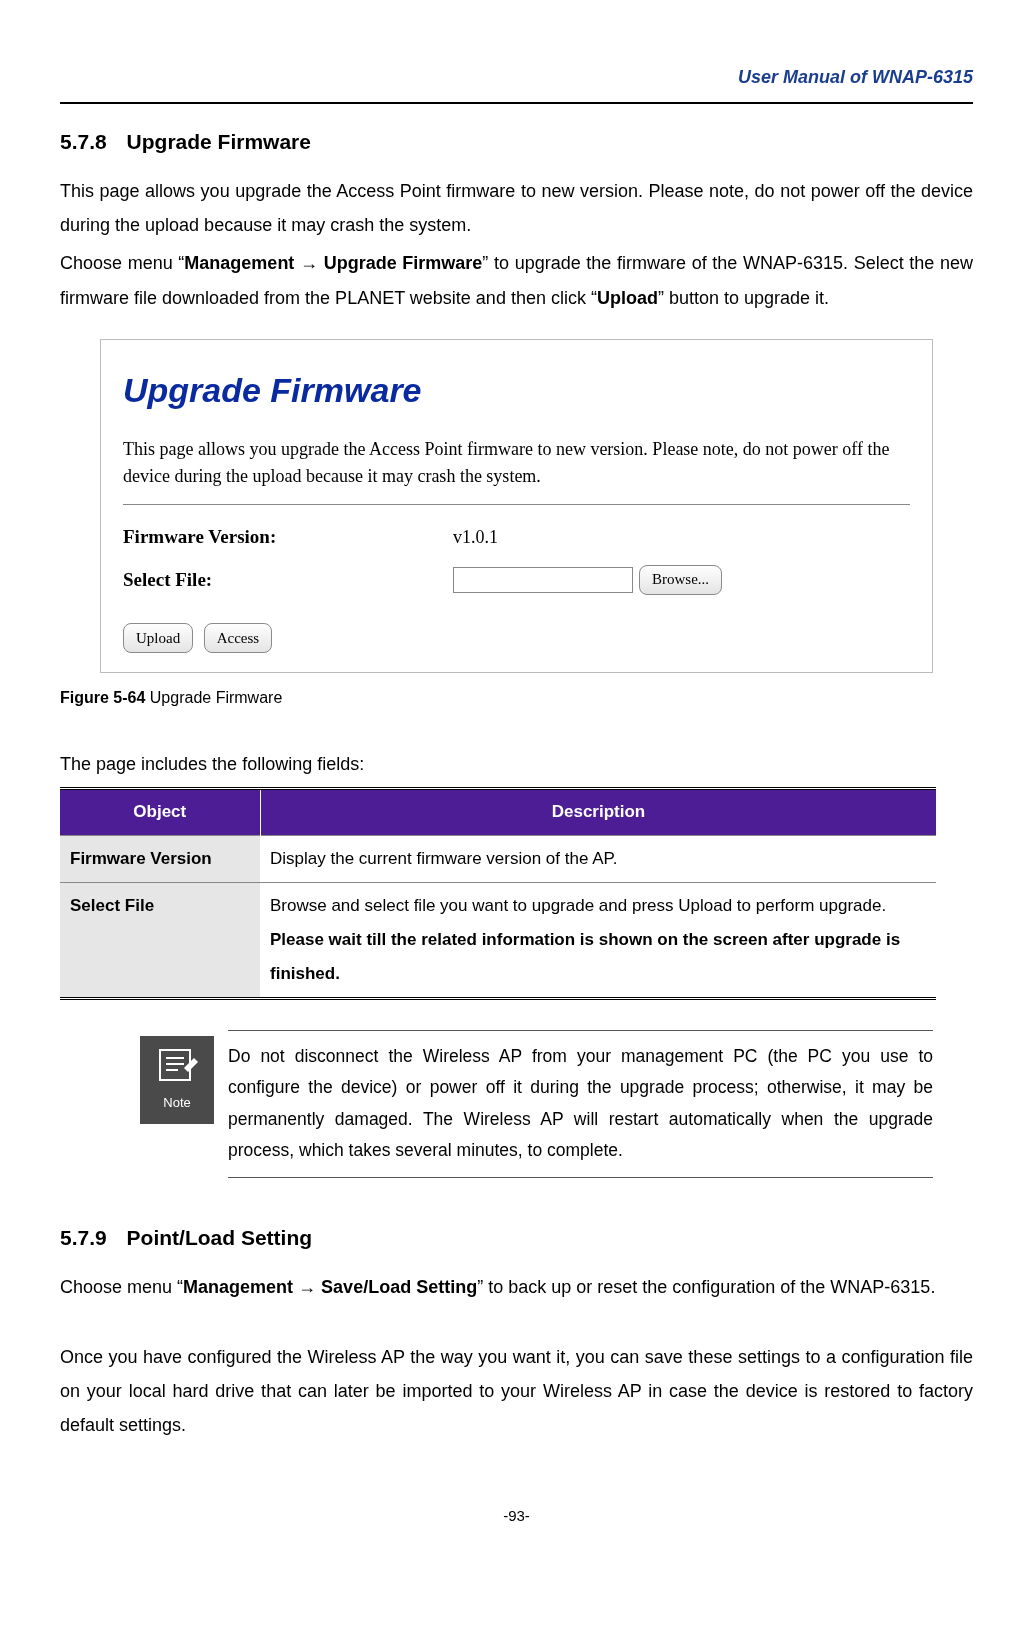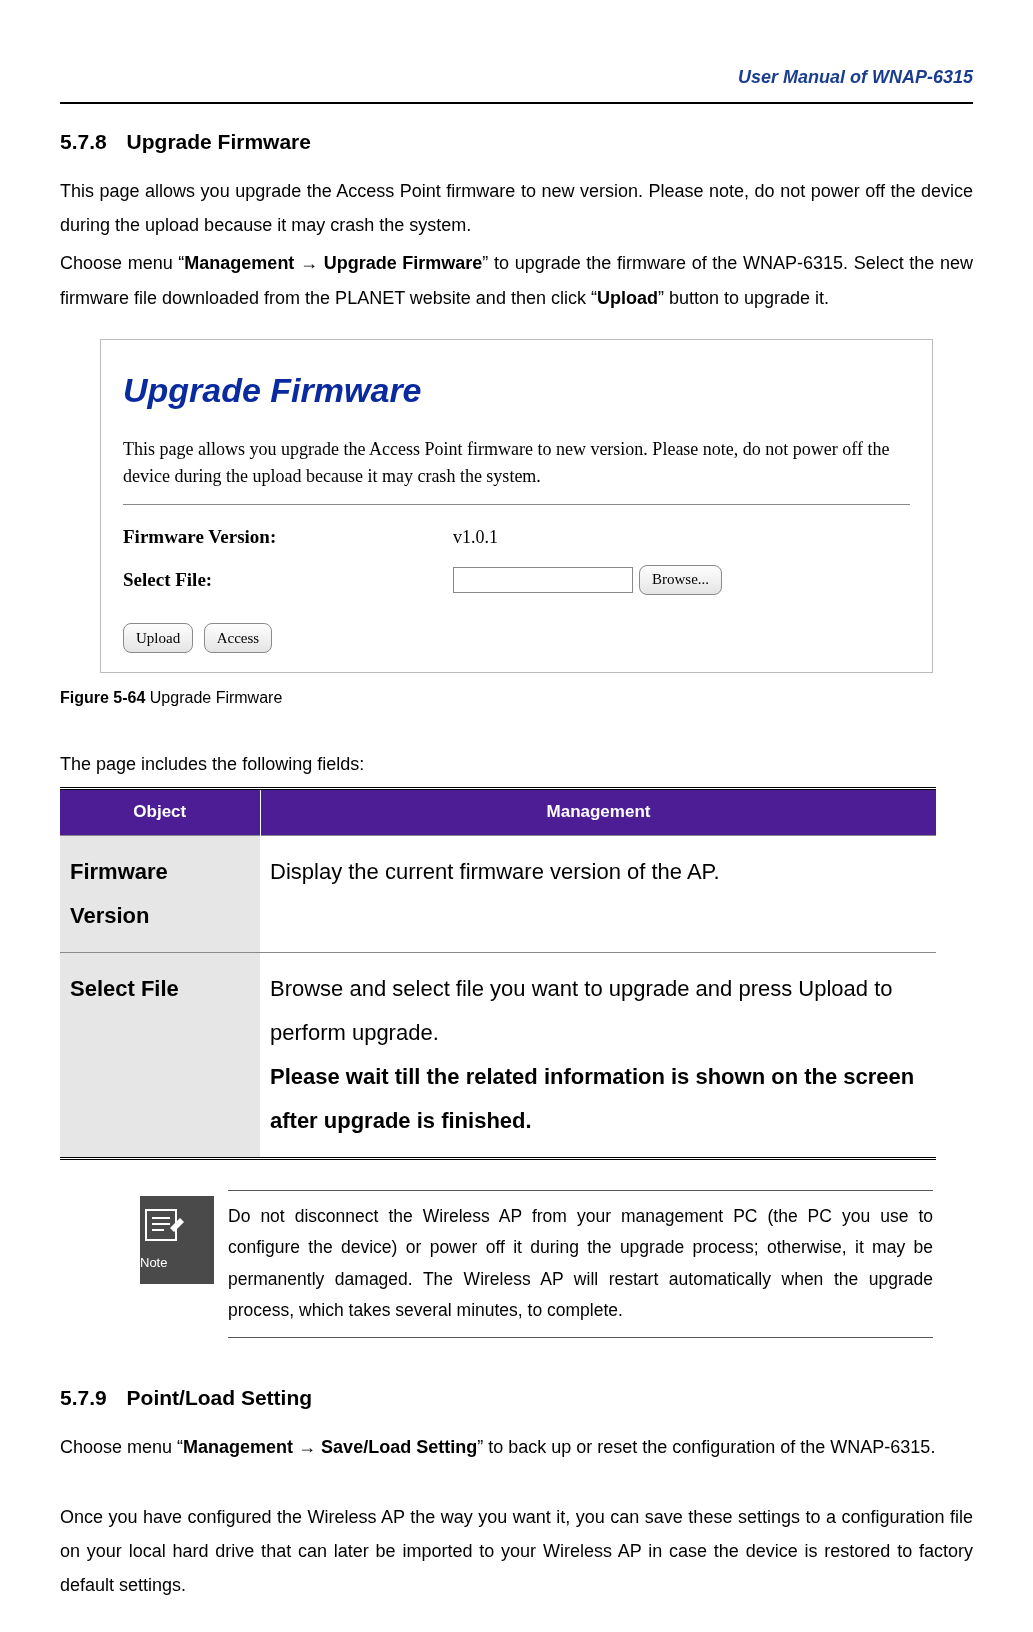--- a/index.html
+++ b/index.html
@@ -84,41 +84,41 @@
   table.fields th {
     background: #4c1d95;
     color: #fff;
     font-weight: bold;
     text-align: center;
     padding: 6px 8px;
     font-size: 17px;
   }
   table.fields th.obj { width: 200px; border-right: 1px solid #fff; }
   table.fields td {
-    padding: 14px 10px;
-    font-size: 22px;
+    padding: 6px 10px;
+    font-size: 17px;
     vertical-align: top;
     border-top: 1px solid #888;
     line-height: 2.0;
   }
   table.fields td.obj {
     background: #e6e6e6;
     font-weight: bold;
     width: 200px;
   }
 
   .note-box {
     display: flex;
     align-items: flex-start;
     margin: 0 40px 40px 80px;
   }
   .note-icon {
     width: 74px; height: 88px; flex: 0 0 74px;
     background: #4a4a4a; color: #fff;
-    display: flex; flex-direction: column; align-items: flex-start; justify-content: center;
+    display: flex; flex-direction: column; align-items: center; justify-content: center;
     margin-right: 14px; margin-top: 6px;
     font-size: 13px;
   }
   .note-icon svg { display:block; }
   .note-icon .lbl { margin-top: 5px; font-family: Arial,sans-serif; }
   .note-text {
     flex: 1;
     border-top: 1px solid #555;
     border-bottom: 1px solid #555;
     padding: 10px 0 10px 0;
@@ -174,21 +174,21 @@
 <p class="fig-caption">
   <span class="bold">Figure 5-64</span><span> Upgrade Firmware</span>
 </p>
 
 <p class="fields-intro">The page includes the following fields:</p>
 
 <table class="fields">
   <thead>
     <tr>
       <th class="obj">Object</th>
-      <th>Management</th>
+      <th>Description</th>
     </tr>
   </thead>
   <tbody>
     <tr>
       <td class="obj">Firmware Version</td>
       <td>Display the current firmware version of the AP.</td>
     </tr>
     <tr>
       <td class="obj">Select File</td>
       <td>

